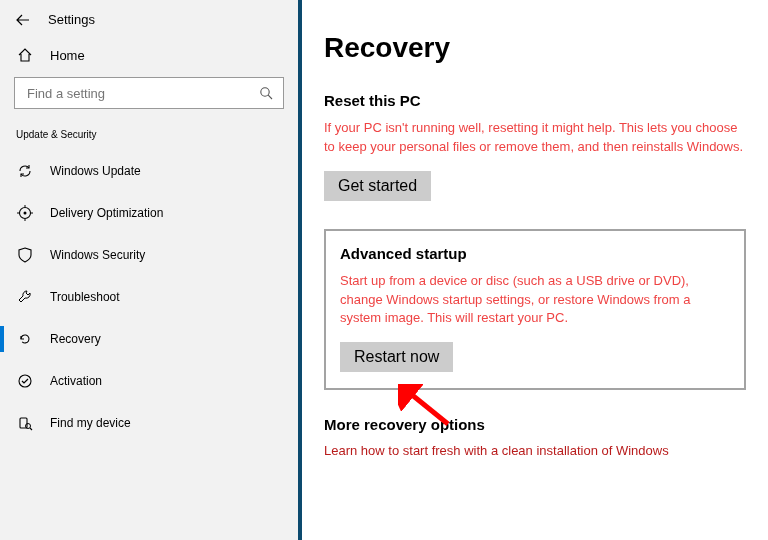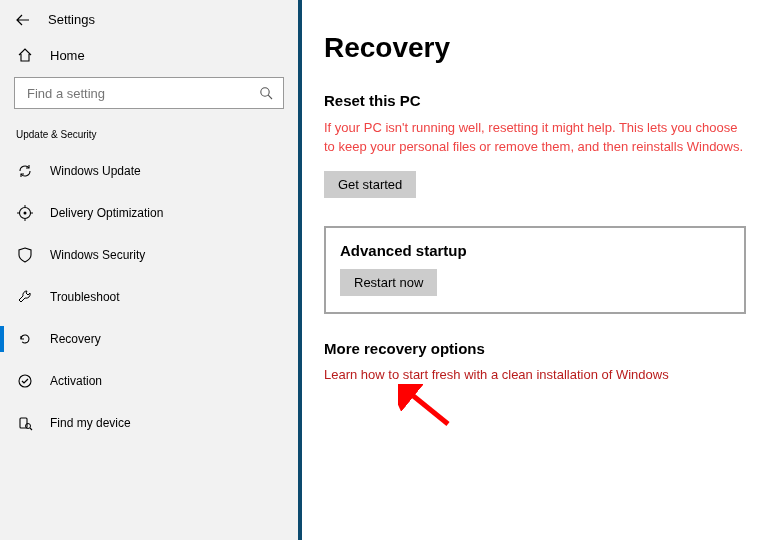--- a/index.html
+++ b/index.html
@@ -83,21 +83,21 @@
     overflow:auto;
   }
   h1.page-title { font-size:28px; font-weight:600; margin:0 0 28px 0; }
   h2.section-title { font-size:15px; font-weight:600; margin:0 0 10px 0; }
   p.body-text { font-size:13px; color:#ef4444; margin:0 0 14px 0; line-height:1.45; }
   .gray-btn {
     display:inline-block;
     background:#ccc;
     border:none;
     padding:6px 14px;
-    font-size:13px;
+    font-size:16px;
     font-family:inherit;
     cursor:pointer;
   }
   .section-block { margin-bottom:28px; }
   .highlight-box {
     border:2px solid #a3a3a3;
     padding:14px 14px 16px 14px;
     margin-bottom:26px;
   }
   .link { color:#b91c1c; cursor:pointer; font-size:13px; }
@@ -216,20 +216,21 @@
     <h1 class="page-title">Recovery</h1>
 
     <div class="section-block">
       <h2 class="section-title">Reset this PC</h2>
       <p class="body-text">If your PC isn't running well, resetting it might help. This lets you choose to keep your personal files or remove them, and then reinstalls Windows.</p>
       <button class="gray-btn">Get started</button>
     </div>
 
     <div class="highlight-box">
       <h2 class="section-title">Advanced startup</h2>
+      <p class="body-text">Start up from a device or disc (such as a USB drive or DVD), change Windows startup settings, or restore Windows from a system image. This will restart your PC.</p>
       <button class="gray-btn">Restart now</button>
     </div>
 
     <div class="section-block">
       <h2 class="section-title">More recovery options</h2>
       <span class="link">Learn how to start fresh with a clean installation of Windows</span>
     </div>
   </main>
 </div>
 

